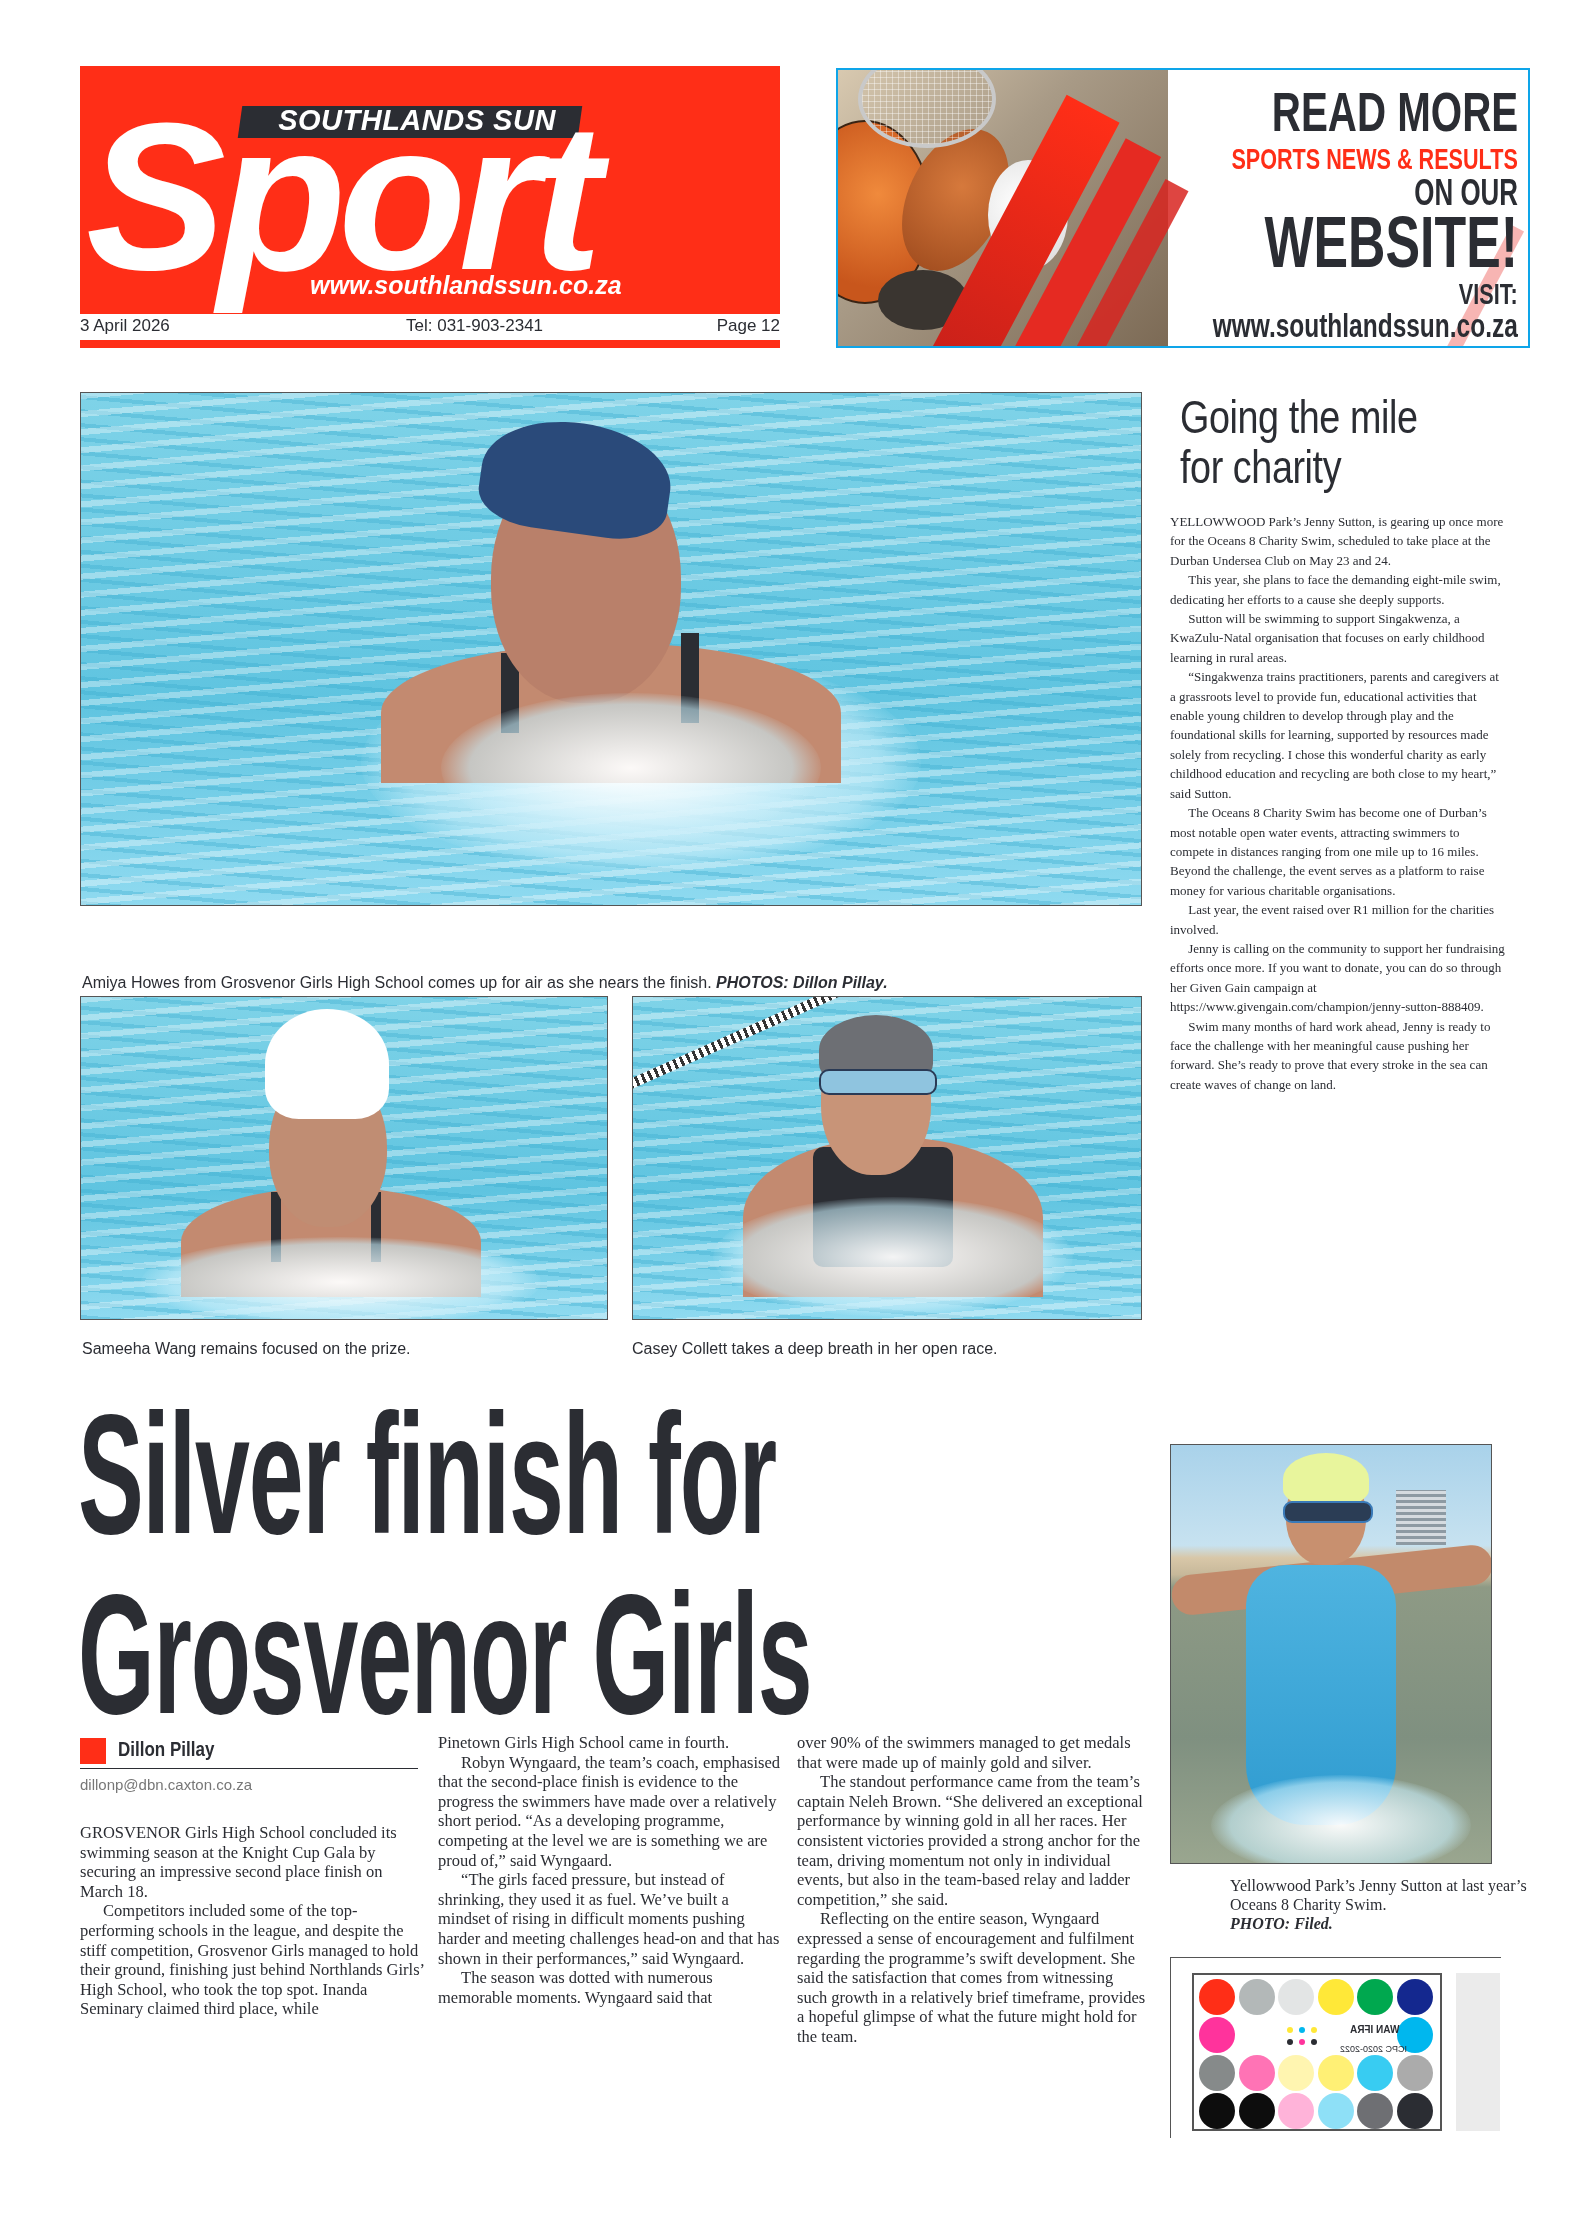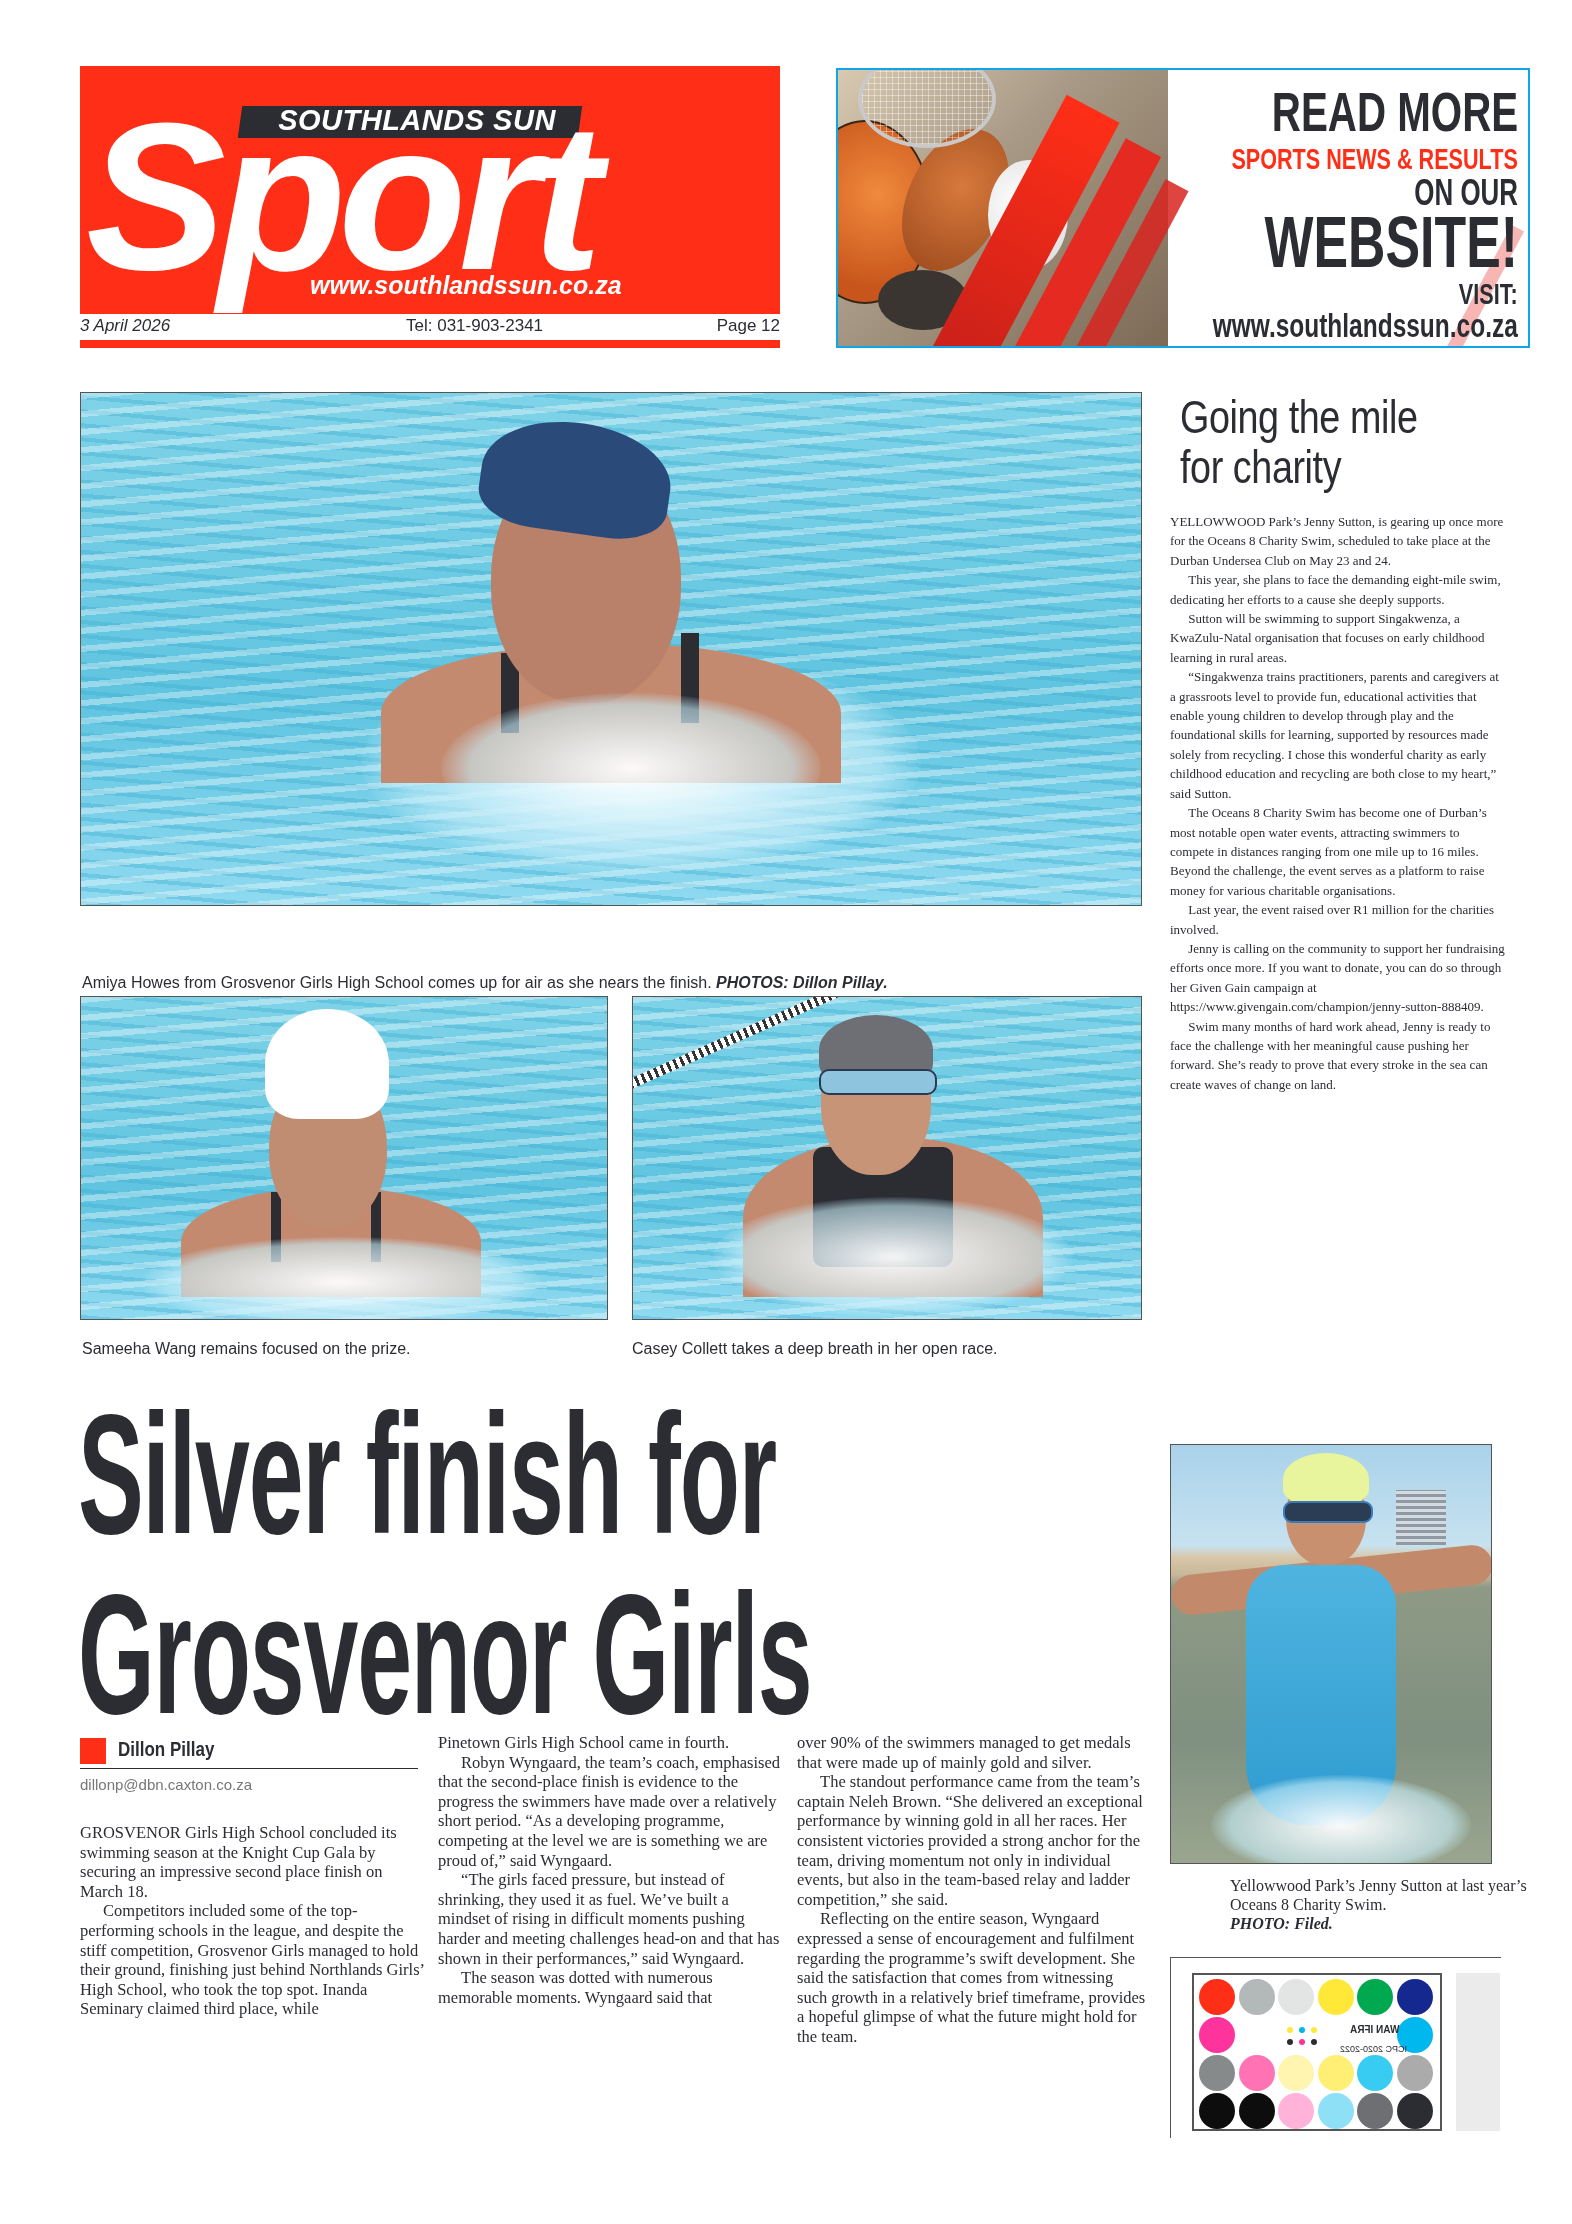--- a/index.html
+++ b/index.html
@@ -63,21 +63,21 @@
 </head>
 <body>
 
 <div id="masthead" class="abs">
   <div id="mast-tag" class="abs"></div>
   <div id="mast-tag-text" class="abs">SOUTHLANDS SUN</div>
   <div id="mast-title" class="abs">Sport</div>
   <div id="mast-url" class="abs">www.southlandssun.co.za</div>
 </div>
 <div id="mast-info" class="abs">
-  <span style="left:0;font-style:italic;">3 April 2026</span>
+  <span style="left:0;">3 April 2026</span>
   <span style="left:326px;">Tel: 031-903-2341</span>
   <span style="right:0;">Page 12</span>
 </div>
 <div id="mast-rule" class="abs"></div>
 
 <div id="ad" class="abs">
 
   <div class="abs" style="left:0;top:0;width:330px;height:276px;background:linear-gradient(135deg,#d8c9b0,#a89a86 40%,#7c6a55);">
     <div class="abs" style="left:-40px;top:50px;width:130px;height:180px;border-radius:50%;background:radial-gradient(circle at 60% 40%,#f08a3c,#c8561c 70%);border:2px solid #3a2414;"></div>
     <div class="abs" style="left:70px;top:55px;width:95px;height:150px;border-radius:50%;background:radial-gradient(circle at 50% 40%,#d6793c,#9e4a1d);transform:rotate(25deg);"></div>

